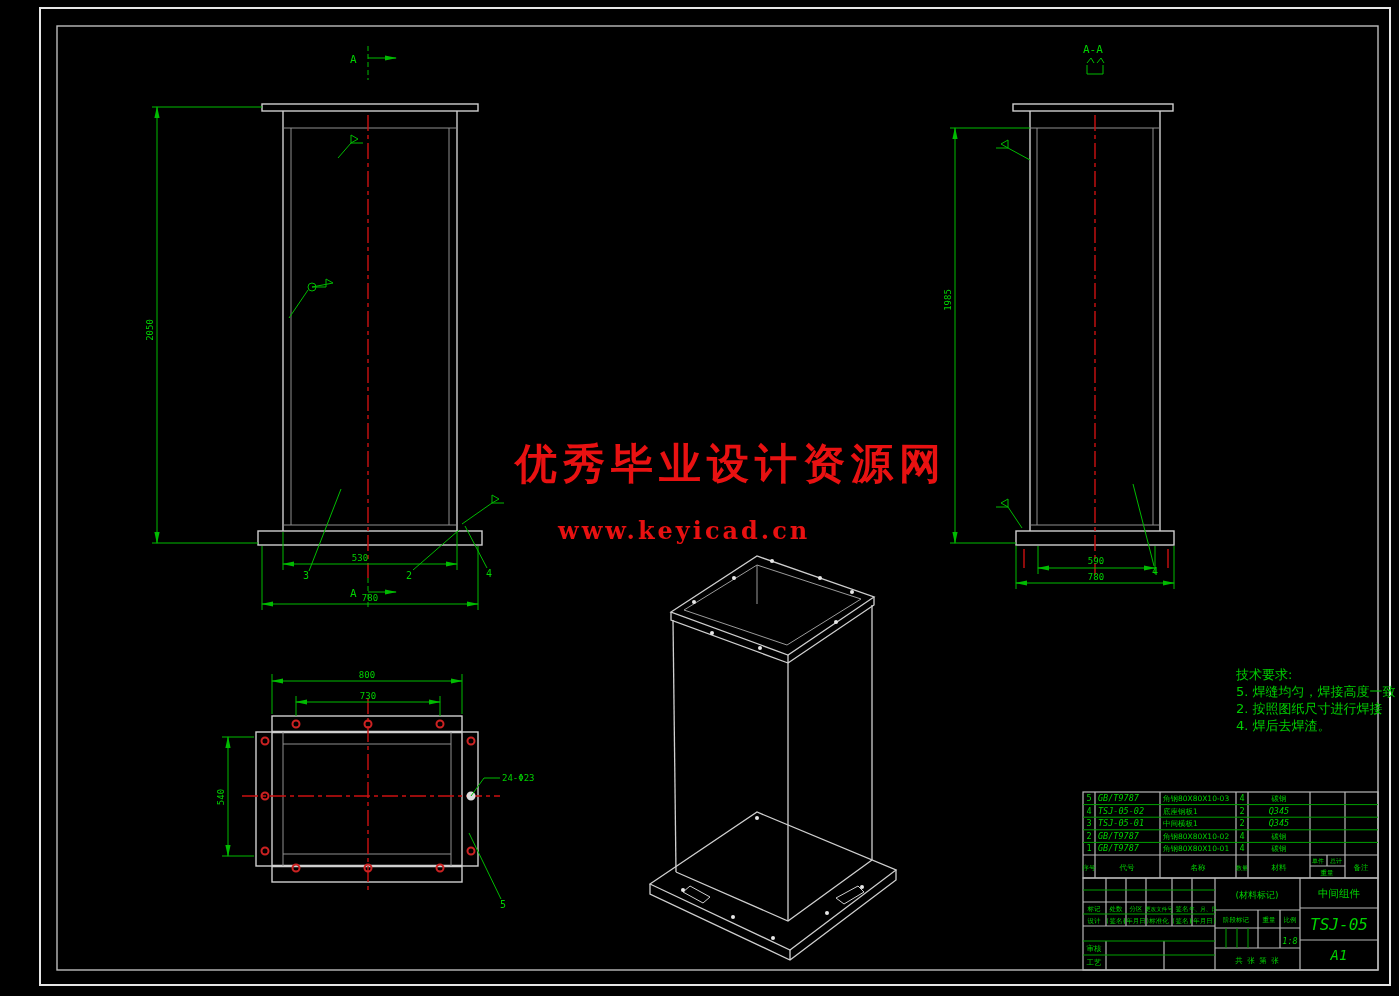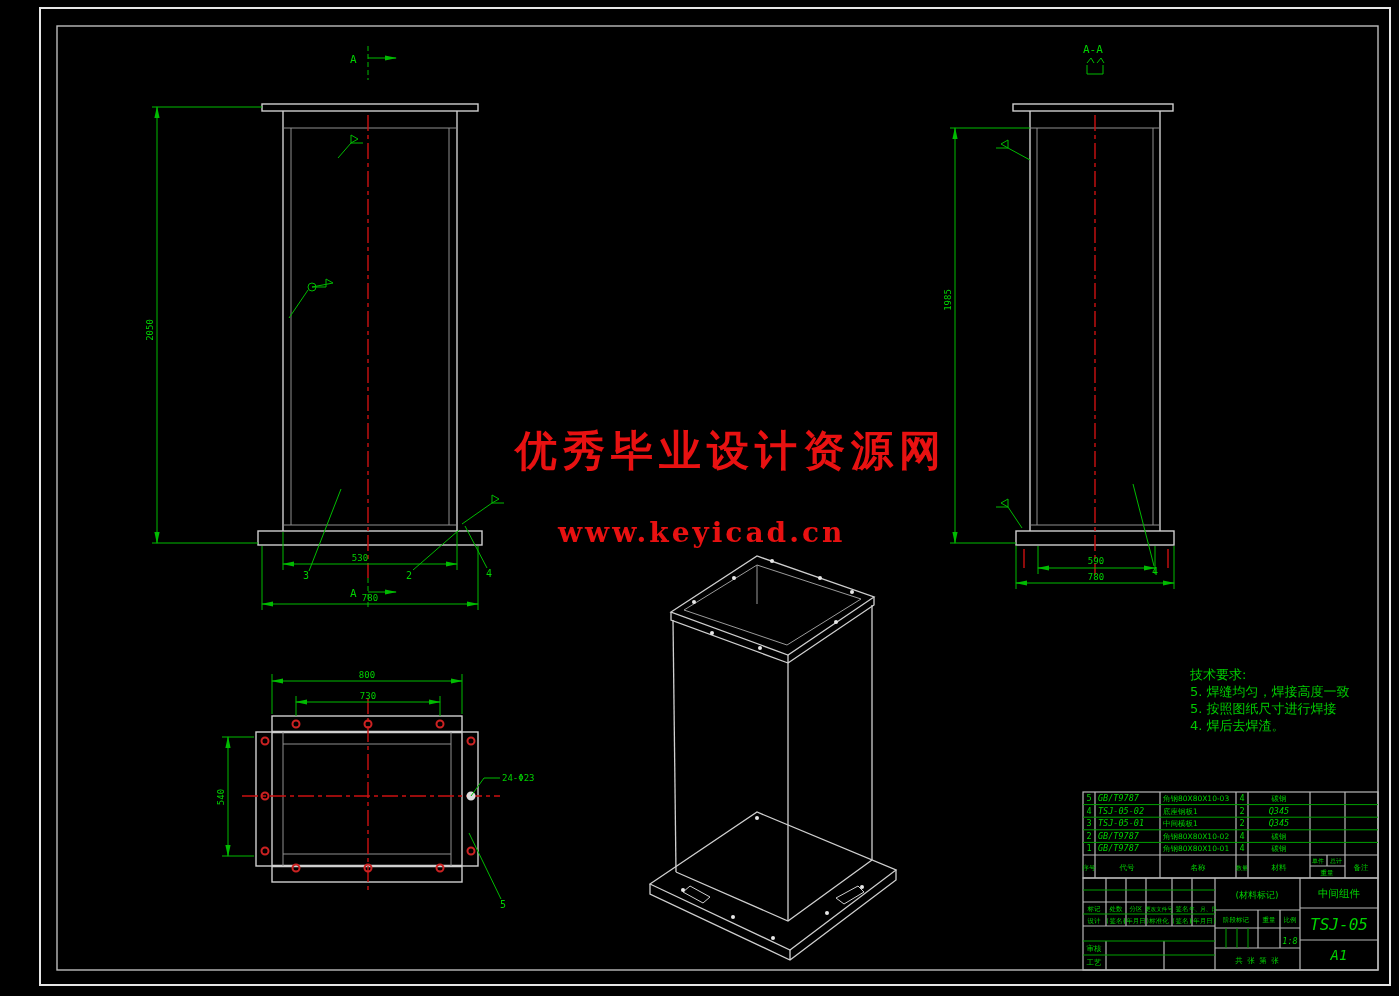--- a/index.html
+++ b/index.html
@@ -3,23 +3,23 @@
 <meta charset="utf-8">
 <style>
   html,body{margin:0;padding:0;background:#000;}
   .stage{position:relative;width:1399px;height:996px;background:#000;overflow:hidden;
          font-family:"DejaVu Sans",sans-serif;}
   svg{position:absolute;left:0;top:0;}
   text{fill:#00d200;font-family:"DejaVu Sans Mono",monospace;}
   .cjk{font-family:"DejaVu Sans",sans-serif;}
   .wm{position:absolute;color:#e81111;font-weight:bold;white-space:nowrap;
       font-family:"DejaVu Serif",serif;letter-spacing:6px;}
-  .wm1{left:515px;top:423px;font-size:42px;}
-  .wm2{left:558px;top:516px;font-size:28px;letter-spacing:3px;}
-  .tech{position:absolute;left:1190px;top:666px;color:#00cc00;font-size:13px;line-height:17px;
+  .wm1{left:515px;top:436px;font-size:42px;}
+  .wm2{left:558px;top:516px;font-size:24px;letter-spacing:3px;}
+  .tech{position:absolute;left:1236px;top:666px;color:#00cc00;font-size:13px;line-height:17px;
         font-family:"DejaVu Sans",sans-serif;}
 </style>
 </head>
 <body>
 
 <div class="stage">
 
 <svg width="1399" height="996" viewBox="0 0 1399 996">
   <defs>
     <marker id="ar" orient="auto-start-reverse" markerWidth="14" markerHeight="8" refX="12" refY="4">
@@ -336,17 +336,17 @@
     <text x="1339" y="960" font-size="14" font-style="italic" text-anchor="middle">A1</text>
   </g>
 </svg>
 
 <div class="wm wm1">优秀毕业设计资源网</div>
 <div class="wm wm2">www.keyicad.cn</div>
 
 <div class="tech">
   <div>技术要求:</div>
   <div>5. 焊缝均匀，焊接高度一致</div>
-  <div>5. 按照图纸尺寸进行焊接</div>
+  <div>2. 按照图纸尺寸进行焊接</div>
   <div>4. 焊后去焊渣。</div>
 </div>
 
 </div>
 
 </body></html>

